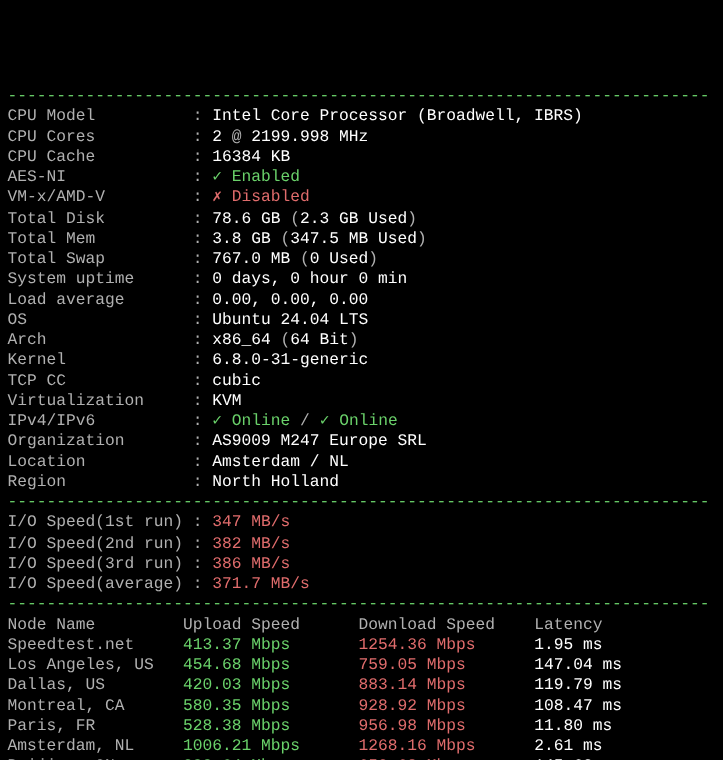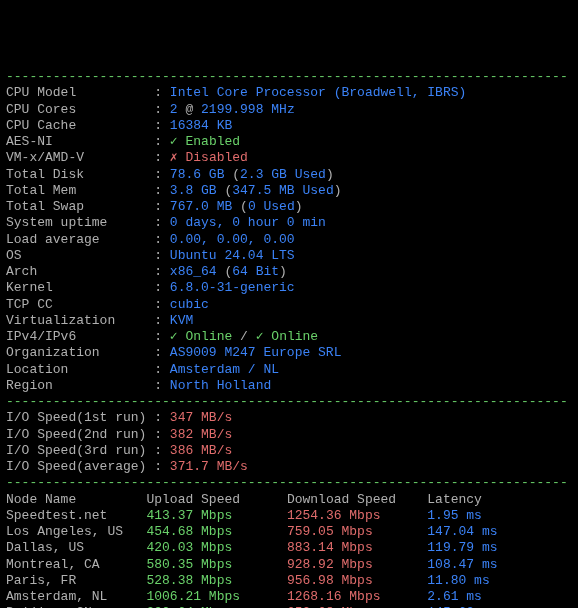--- a/index.html
+++ b/index.html
@@ -6,21 +6,21 @@
     body {
       background: #000;
       color: #d0d0d0;
       font-family: "Courier New", Courier, monospace;
       font-size: 13px;
       line-height: 1.25;
       padding: 4px 6px;
       width: 578px;
       white-space: pre;
     }
-    .cyan  { color: #3b82f6; }
+    .cyan  { color: #ffffff; }
     .green { color: #6ad16a; }
     .red   { color: #e06c6c; }
     .gray  { color: #b0b0b0; }
     .line  { }
   </style>
 </head>
 <body>
 
 
 

